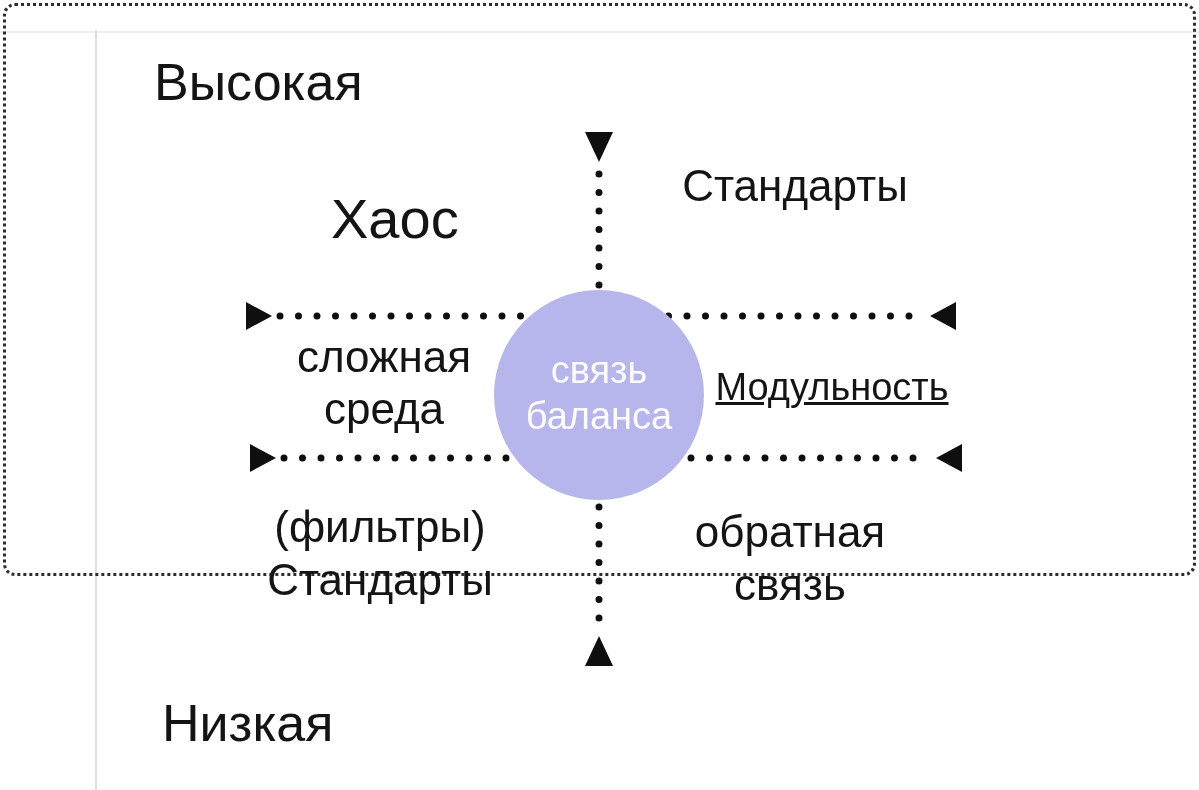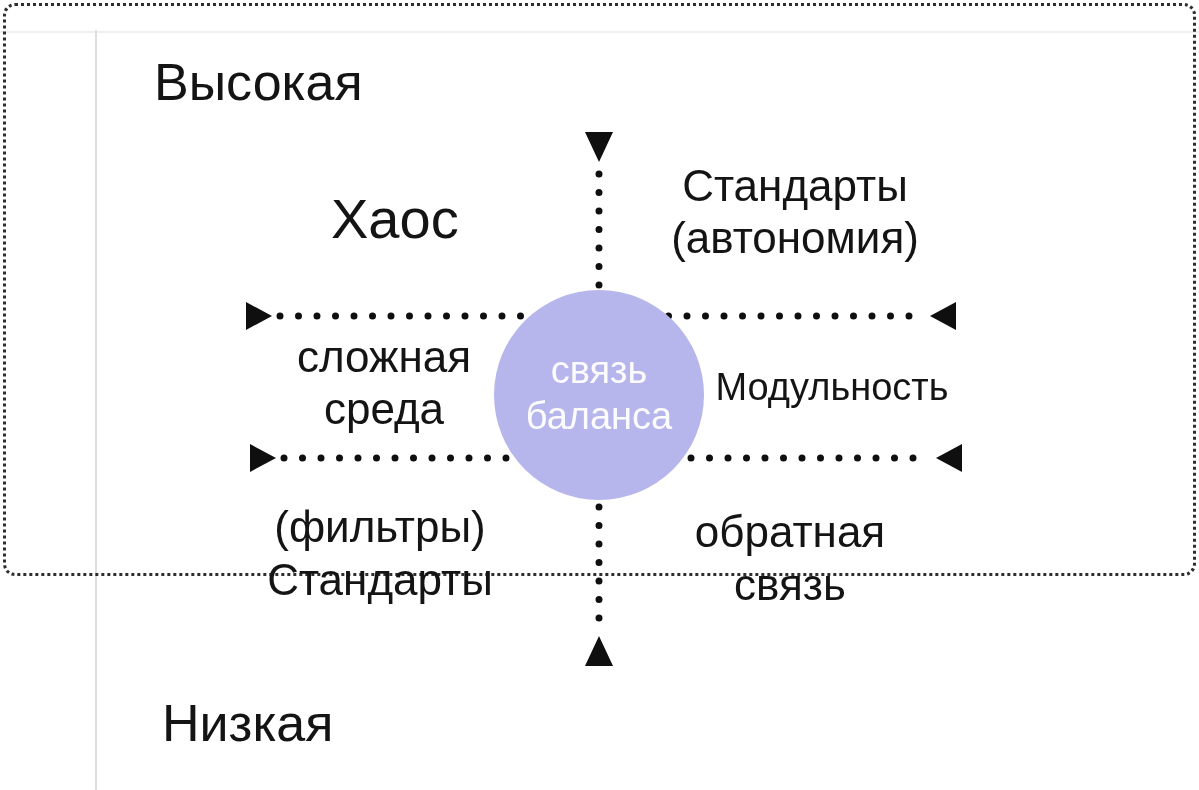--- a/index.html
+++ b/index.html
@@ -44,21 +44,21 @@
     position: absolute;
     color: #141414;
     white-space: pre;
   }
   .lbl.center-block { text-align: center; white-space: normal; }
   .axis-high  { left: 154px; top: 52px;  font-size: 52px; }
   .axis-low   { left: 162px; top: 693px; font-size: 52px; }
   .q-chaos    { left: 331px; top: 186px; font-size: 56px; text-align: right; }
   .q-flex     { left: 595px; top: 160px; width: 400px; font-size: 44px; line-height: 52px; }
   .q-env      { left: 234px; top: 331px; width: 300px; font-size: 44px; line-height: 52px; }
-  .q-mod      { left: 682px; top: 366px; width: 300px; font-size: 38px; }
+  .q-mod      { left: 682px; top: 366px; width: 300px; font-size: 38px; text-decoration: underline; }
   .q-std      { left: 230px; top: 500px; width: 300px; font-size: 44px; line-height: 53px; }
   .q-fb       { left: 640px; top: 505px; width: 300px; font-size: 44px; line-height: 53px; }
   .center-label {
     position: absolute;
     left: 499px; top: 347px; width: 200px;
     text-align: center;
     font-size: 38px;
     line-height: 46px;
     color: #fcfcff;
   }
@@ -89,21 +89,20 @@
     <circle cx="599" cy="395" r="105" fill="#b7b6ec"></circle>
   </svg>
 
   <div class="lbl axis-high">Высокая</div>
   <div class="lbl axis-low">Низкая</div>
 
   <div class="lbl q-chaos">Хаос</div>
 
   <div class="lbl center-block q-flex">
     <div>Стандарты</div>
-    <div>(автономия)</div>
   </div>
 
   <div class="lbl center-block q-env">
     <div>сложная</div>
     <div>среда</div>
   </div>
 
   <div class="lbl center-block q-mod">Модульность</div>
 
   <div class="lbl center-block q-std">

